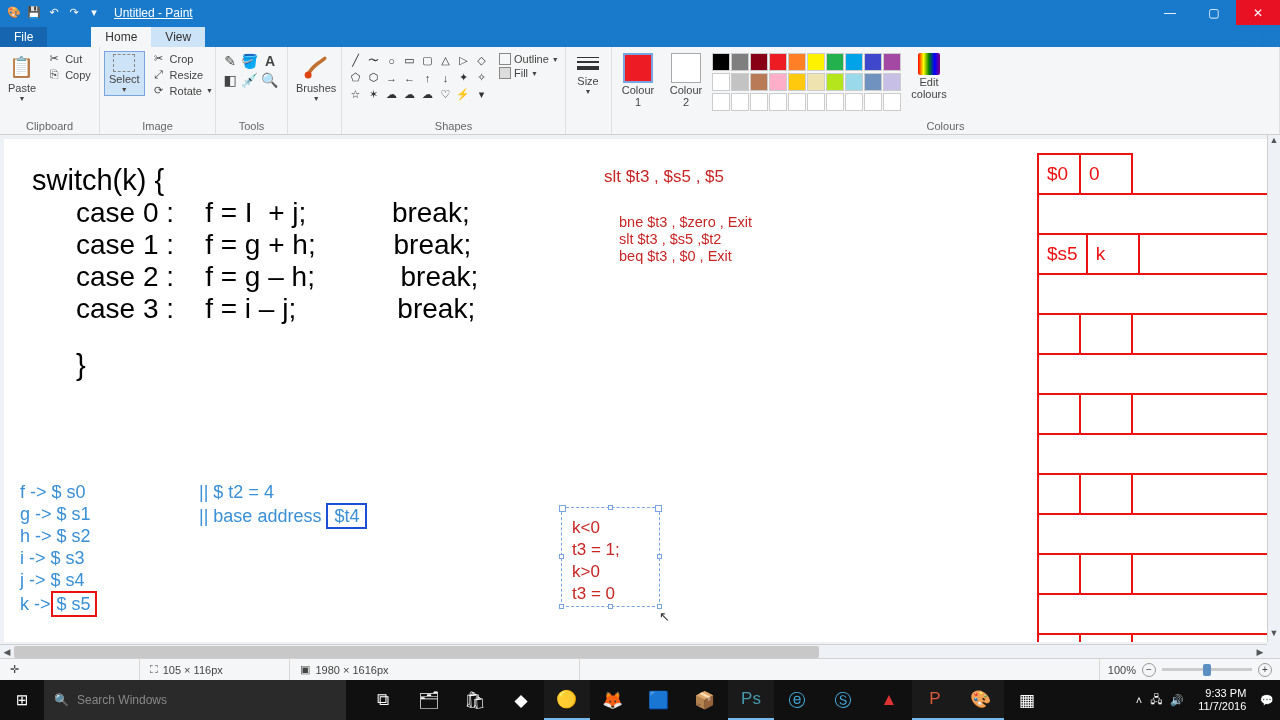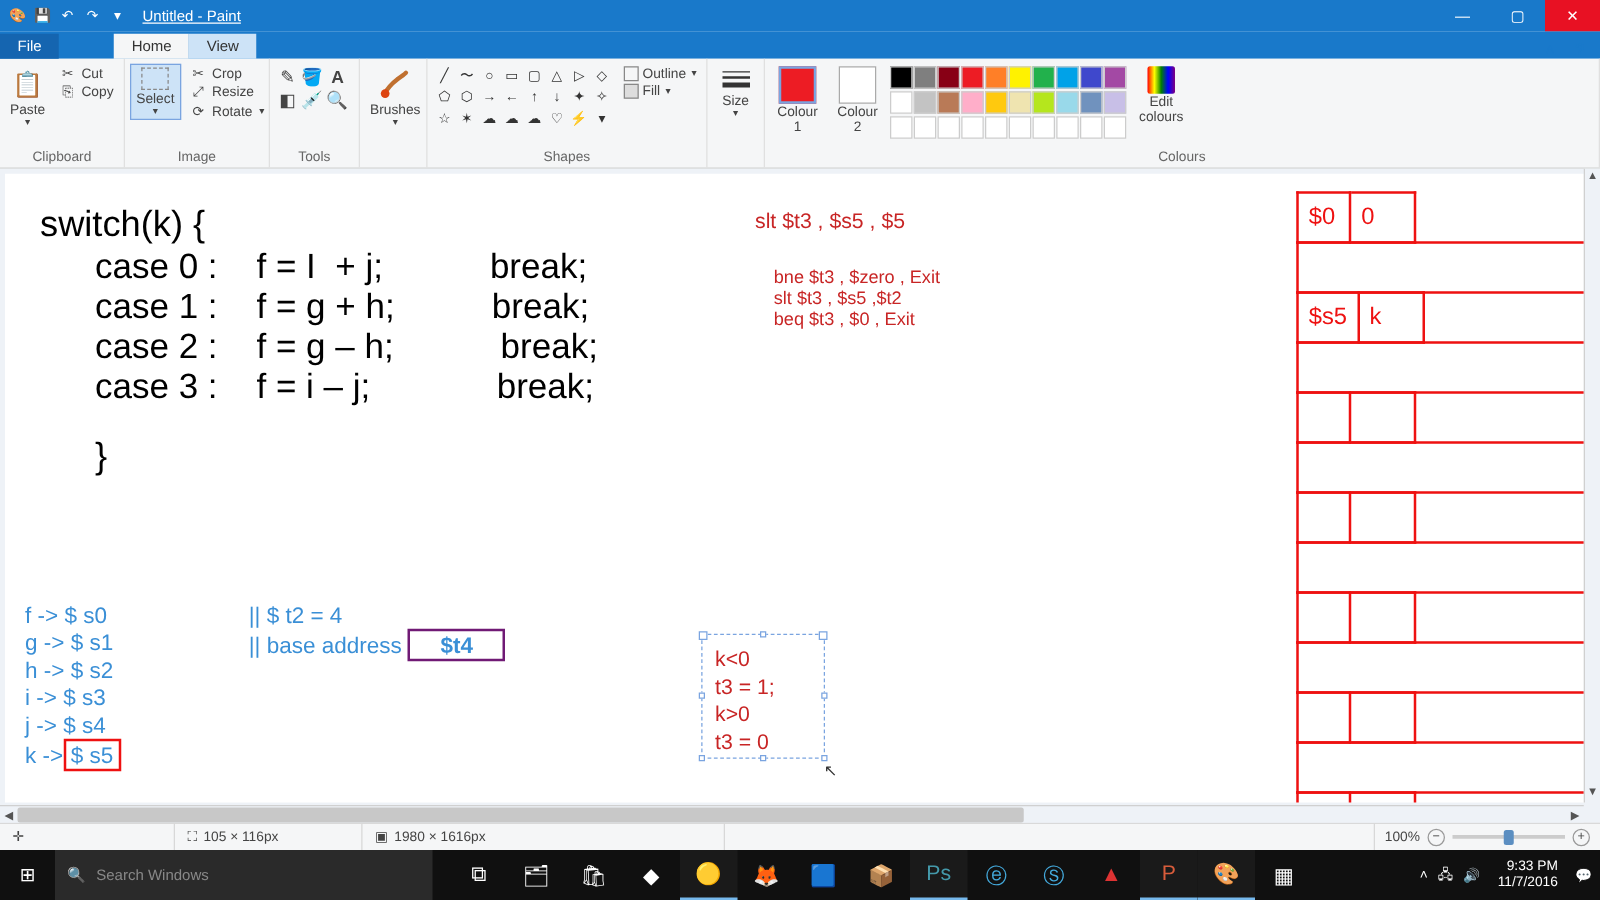--- a/index.html
+++ b/index.html
@@ -65,21 +65,21 @@
   .c-code { position:absolute; left:10px; top:25px; font-family: Calibri, Georgia, serif; color:#000;}
   .c-code .hdr{font-size:29px;}
   .c-code .sw{font-size:29px;margin-left:18px;}
   .c-code .case{font-size:28px;margin-left:62px;white-space:pre;}
   .c-code .end{font-size:29px;margin-left:62px;margin-top:24px;}
 
   .reg-map { position:absolute; left:16px; top:342px; font-size:18px; color:#3a8fd6; line-height:22px;}
   .reg-map .boxed{border:2px solid #e11;padding:0 4px;display:inline-block;}
 
   .notes { position:absolute; left:195px; top:342px; font-size:18px; color:#3a8fd6;line-height:22px;}
-  .notes .boxed{border:2px solid #701a75;padding:0 24px;display:inline-block;font-weight:bold;}
+  .notes .boxed{border:2px solid #1d4ed8;padding:0 6px;display:inline-block;}
 
   .asm1 { position:absolute; left:600px; top:28px; font-size:17px; color:#c82525;}
   .asm2 { position:absolute; left:615px; top:75px; font-size:14.5px; color:#c82525; line-height:17px;}
 
   .selbox { position:absolute; left:557px; top:368px; width:99px; height:100px; border:1px dashed #7aa4e0;}
   .selbox::before,.selbox::after, .selbox .h1,.selbox .h2,.selbox .h3,.selbox .h4,.selbox .h5,.selbox .h6{content:"";position:absolute;width:5px;height:5px;border:1px solid #7aa4e0;background:#fff;}
   .selbox::before{left:-3px;top:-3px;} .selbox::after{right:-3px;top:-3px;}
   .selbox .h1{left:-3px;bottom:-3px;} .selbox .h2{right:-3px;bottom:-3px;}
   .selbox .h3{left:calc(50% - 3px);top:-3px;} .selbox .h4{left:calc(50% - 3px);bottom:-3px;}
   .selbox .h5{left:-3px;top:calc(50% - 3px);} .selbox .h6{right:-3px;top:calc(50% - 3px);}
@@ -267,21 +267,21 @@
         <div>
             <span class="sw" style="background:#ddd;"></span>
             <span>Fill</span>
             <span style="font-size:7px;"> ▼</span>
           </div>
       </div>
     </div>
     <div class="group-label">Shapes</div>
   </div>
 
-  <div class="group" style="width:46px;">
+  <div class="group" style="width:46px;align-items:flex-end;">
     <div class="group-body" style="justify-content:center;">
       <div class="vbtn">
         <div class="size-ic">
             <div class="l"></div>
             <div class="l2"></div>
             <div class="l3"></div>
           </div>
         <span>Size</span>
         <span style="font-size:7px;">▼</span>
       </div>

